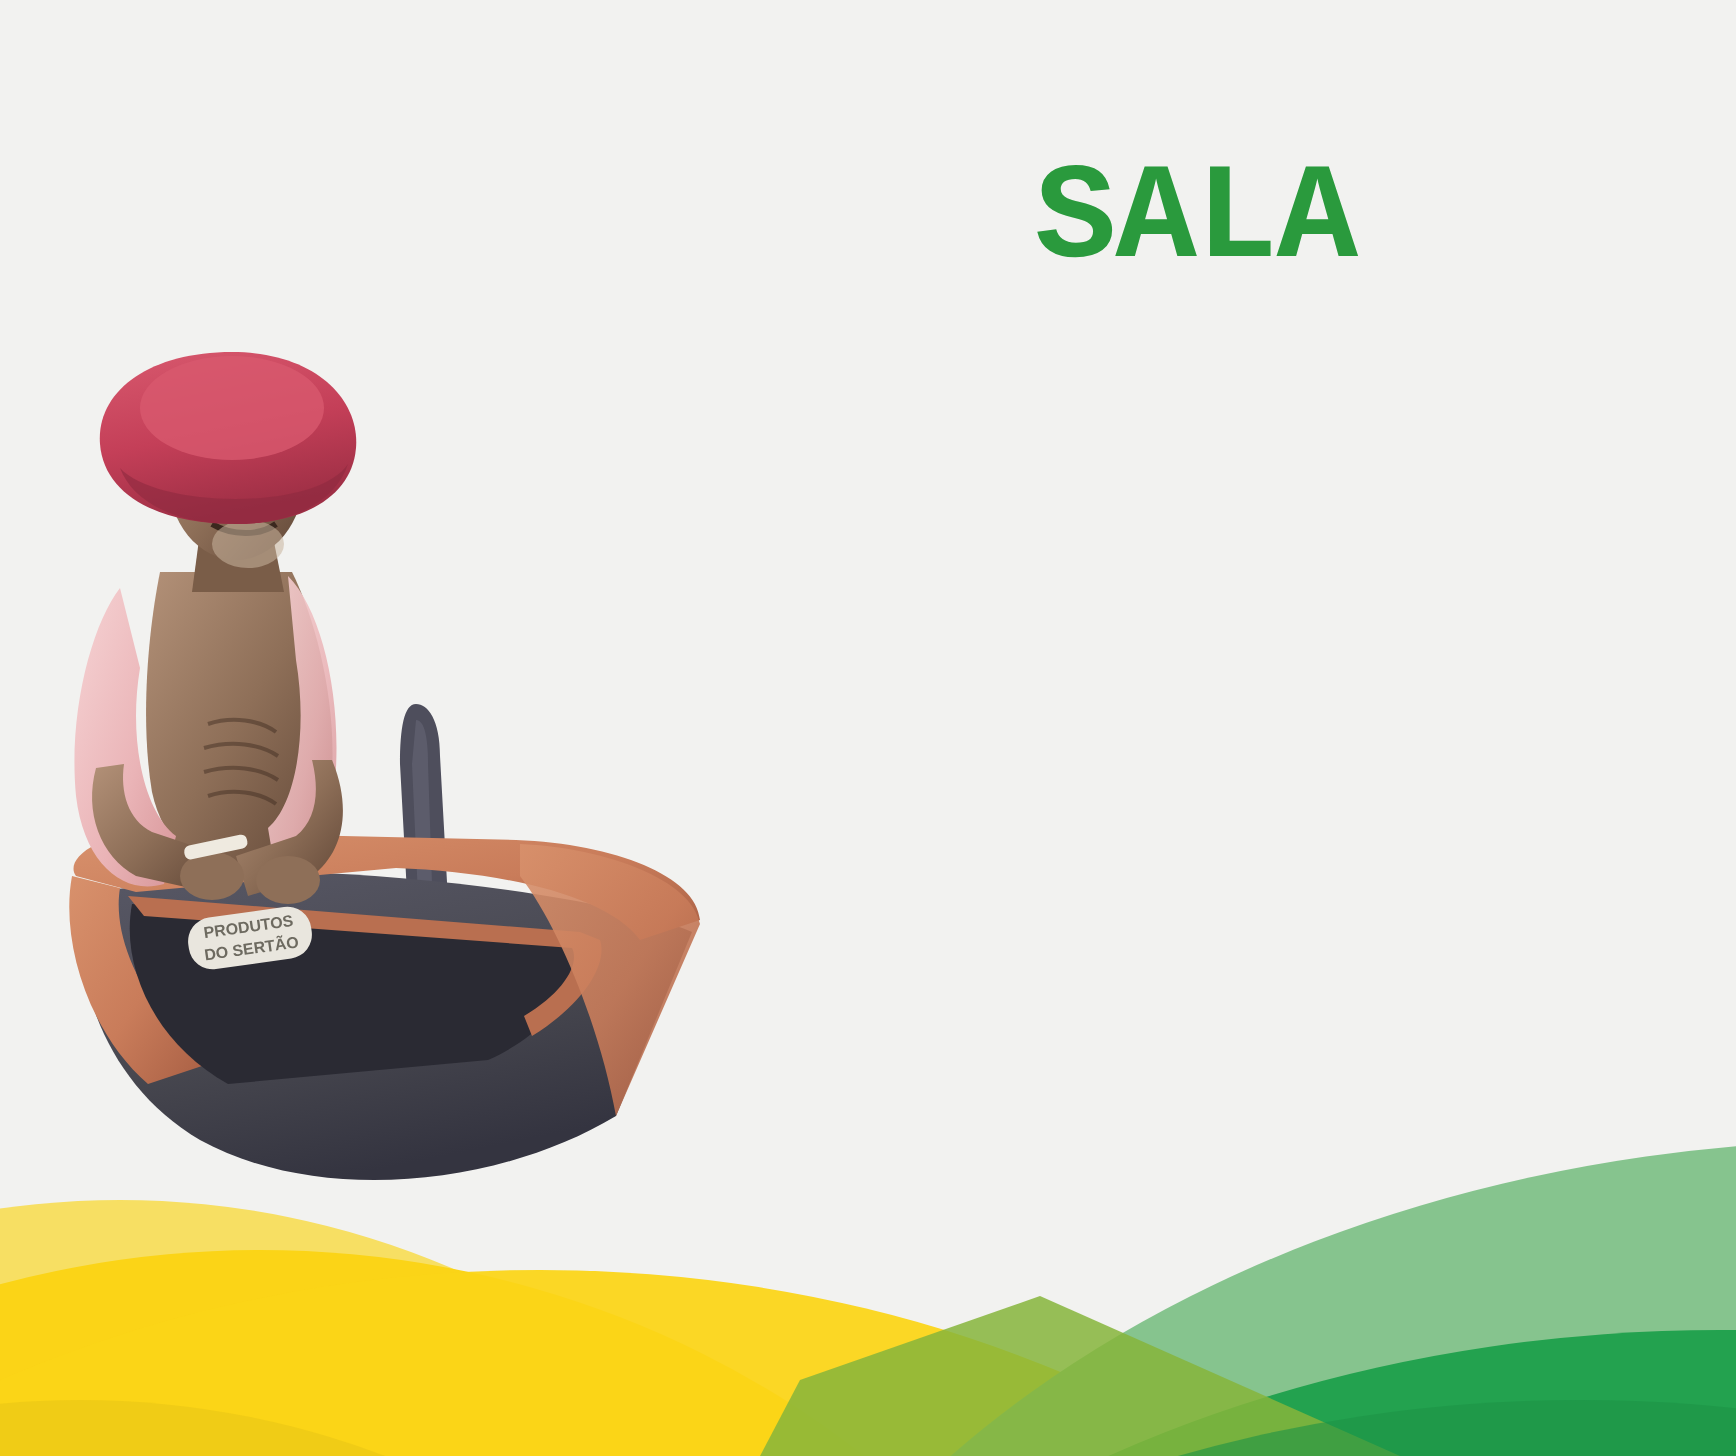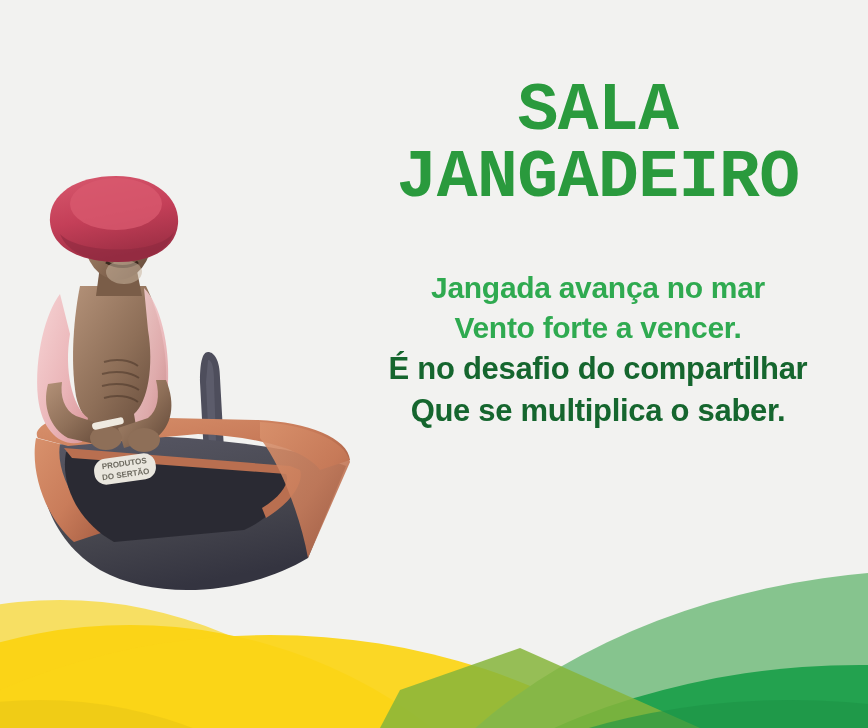--- a/index.html
+++ b/index.html
@@ -213,24 +213,17 @@
       <path d="M 108 6 C 150 6 172 30 170 54 C 168 78 144 92 110 92 C 72 92 44 78 42 52 C 40 26 66 6 108 6 Z" fill="url(#hatG)"></path>
       <ellipse cx="108" cy="34" rx="46" ry="26" fill="#d8596e" opacity="0.8"></ellipse>
       <path d="M 52 64 C 70 84 150 86 166 62 C 160 80 140 92 110 92 C 78 92 58 80 52 64 Z" fill="#8e2a40" opacity="0.6"></path>
     </svg>
   </div>
 
   <div class="text-col">
 
     <div class="title-block">
       <div class="title-line l1" style="color:#2a9a3d">SALA</div>
-      <div class="title-line l2" style="color:#2a9a3d">JANGADEIRO</div>
     </div>
 
-    <div class="poem-block">
-      <div class="poem-line l1" style="color:#2faa50">Jangada avança no mar</div>
-      <div class="poem-line l2" style="color:#2faa50">Vento forte a vencer.</div>
-      <div class="poem-line l3" style="color:#15662e">É no desafio do compartilhar</div>
-      <div class="poem-line l4" style="color:#15662e">Que se multiplica o saber.</div>
-    </div>
 
   </div>
 </div>
 
 </body></html>

